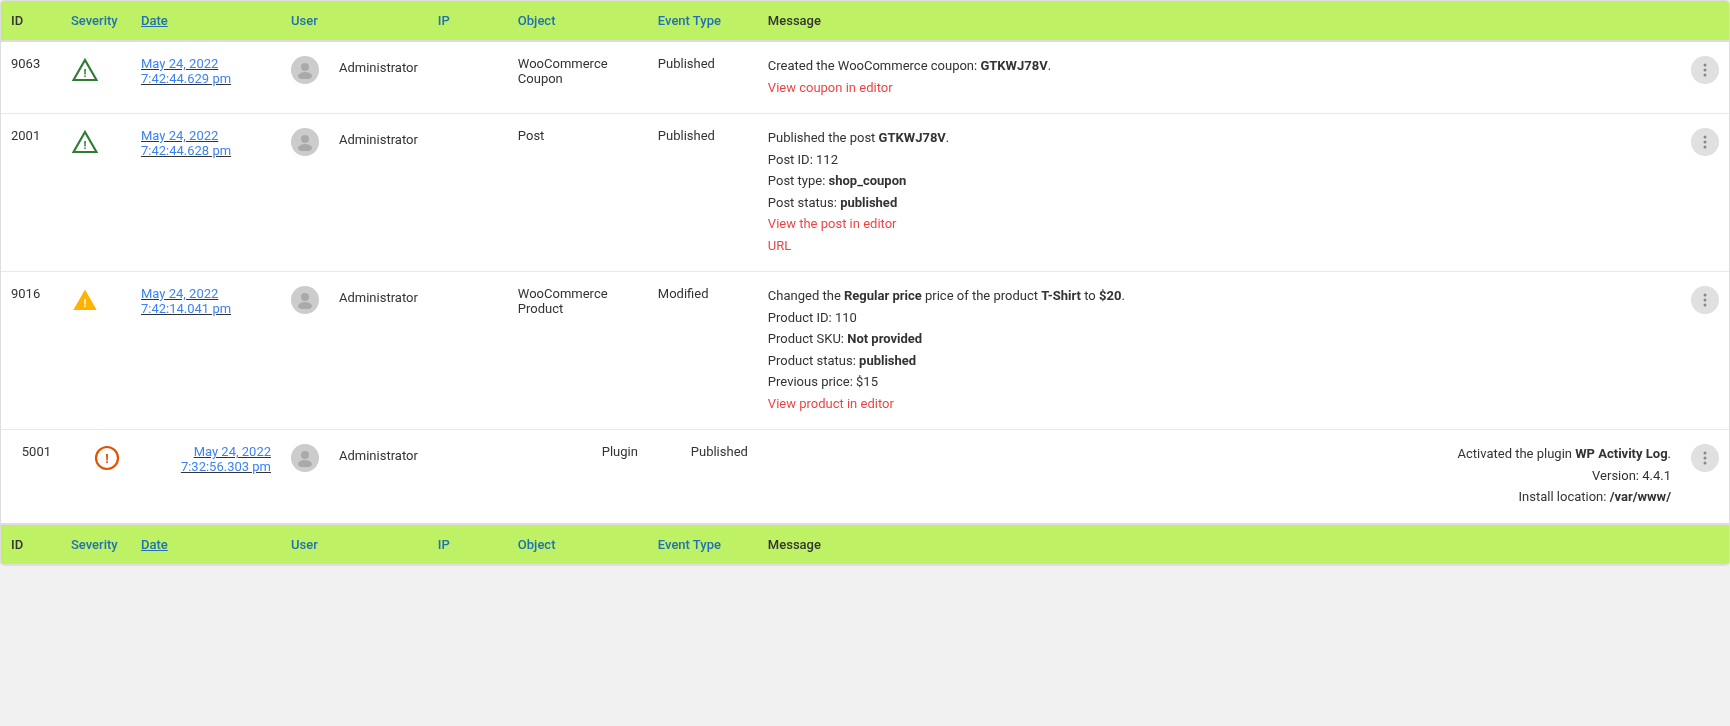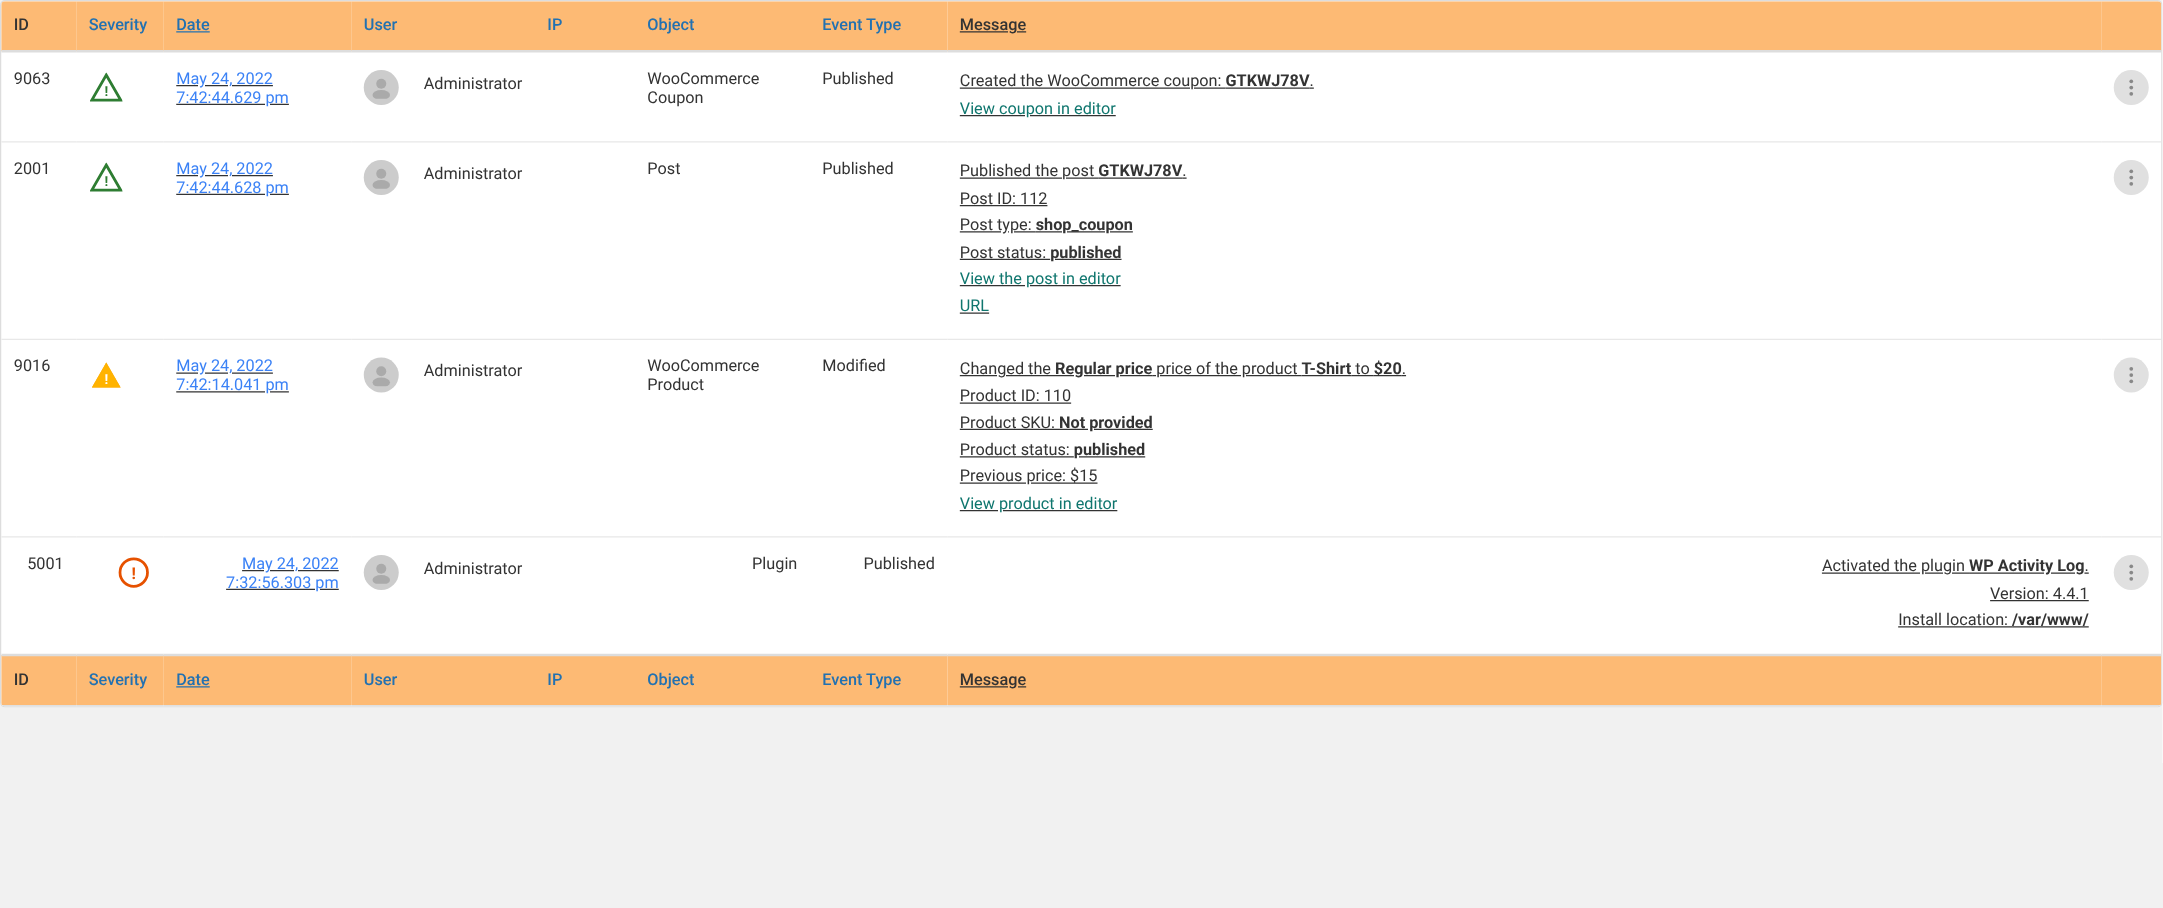--- a/index.html
+++ b/index.html
@@ -13,21 +13,21 @@
       background: #fff;
       border: 1px solid #ddd;
       border-radius: 4px;
       overflow: hidden;
     }
     table {
       width: 100%;
       border-collapse: collapse;
     }
     thead tr, tfoot tr {
-      background: #fdba74;
+      background: #bef264;
       border-bottom: 1px solid #e0e0e0;
     }
     thead tr:first-child {
       border-bottom: 2px solid #ddd;
     }
     th {
       padding: 12px 10px;
       text-align: left;
       font-weight: 500;
       font-size: 13px;
@@ -53,21 +53,21 @@
       font-size: 13px;
       color: #333;
     }
     .col-id { width: 60px; }
     .col-severity { width: 70px; }
     .col-date { width: 150px; text-decoration: underline; }
     .col-user { width: 140px; }
     .col-ip { width: 80px; margin-top: 35px; }
     .col-object { width: 140px; }
     .col-eventtype { width: 110px; }
-    .col-message { width: auto; text-decoration: underline; }
+    .col-message { width: auto; }
     .col-actions { width: 36px; }
 
     .severity-icon {
       display: inline-flex;
       align-items: center;
       justify-content: center;
       width: 28px;
       height: 28px;
     }
 
@@ -92,21 +92,21 @@
     }
     .user-avatar svg {
       fill: #888;
     }
     .user-name {
       font-size: 13px;
       color: #333;
       padding-top: 4px;
     }
     .message-link {
-      color: #0f766e;
+      color: #ef4444;
       text-decoration: none;
       cursor: pointer;
     }
     .message-line {
       display: block;
       margin-bottom: 2px;
       line-height: 1.5;
     }
     .action-btn {
       width: 28px;

